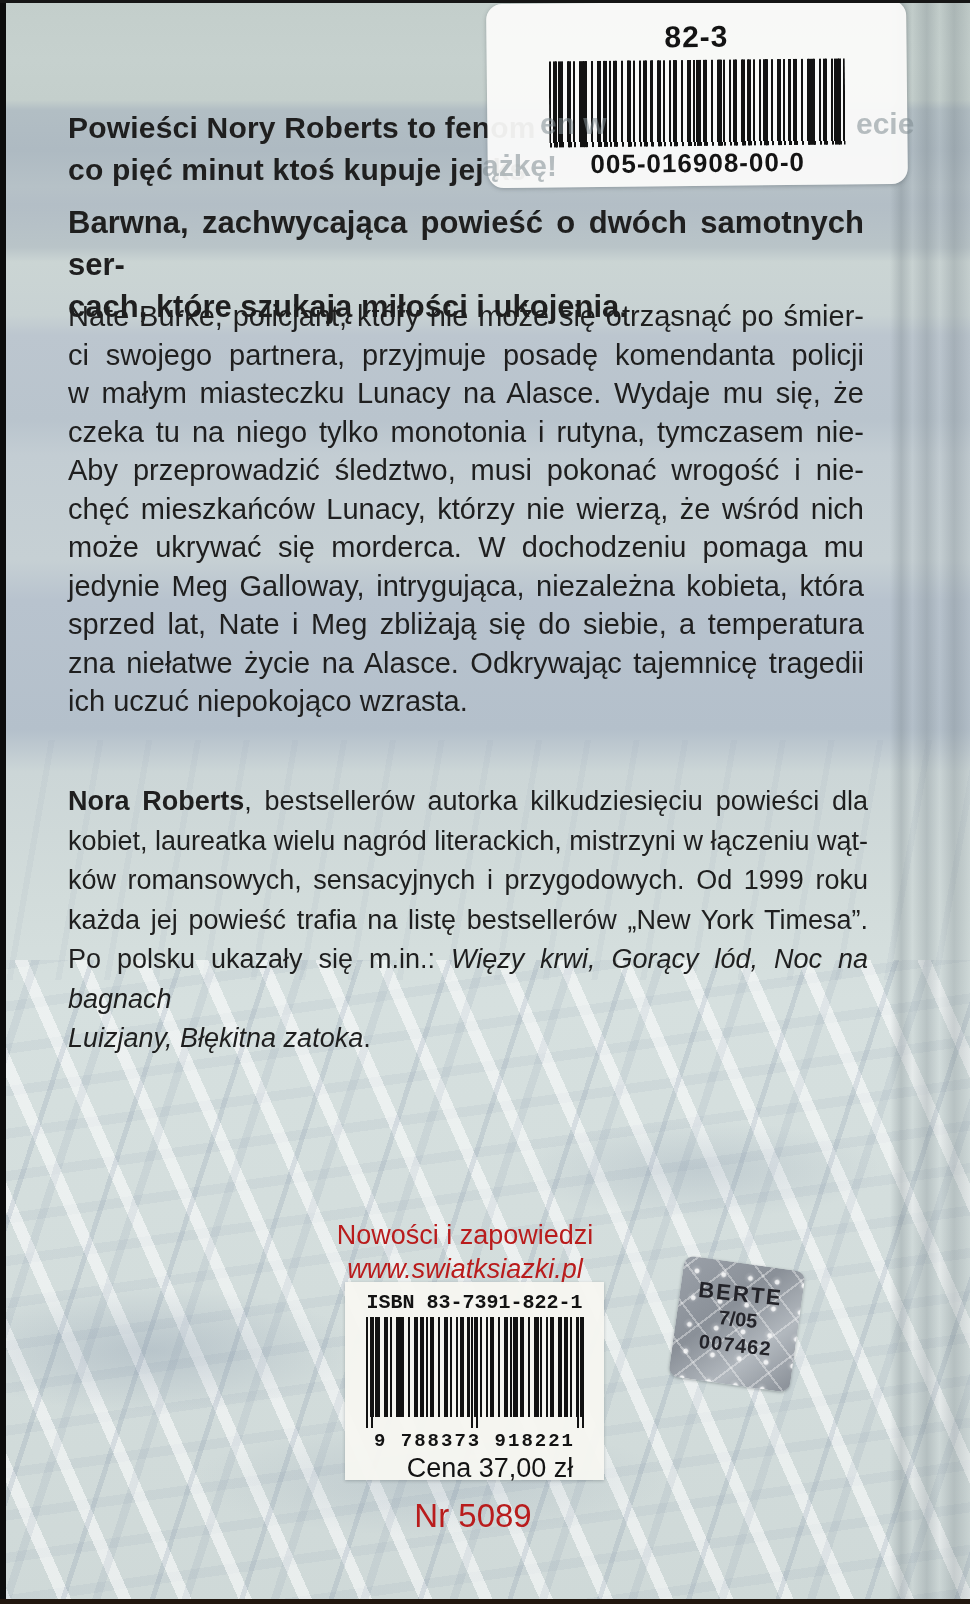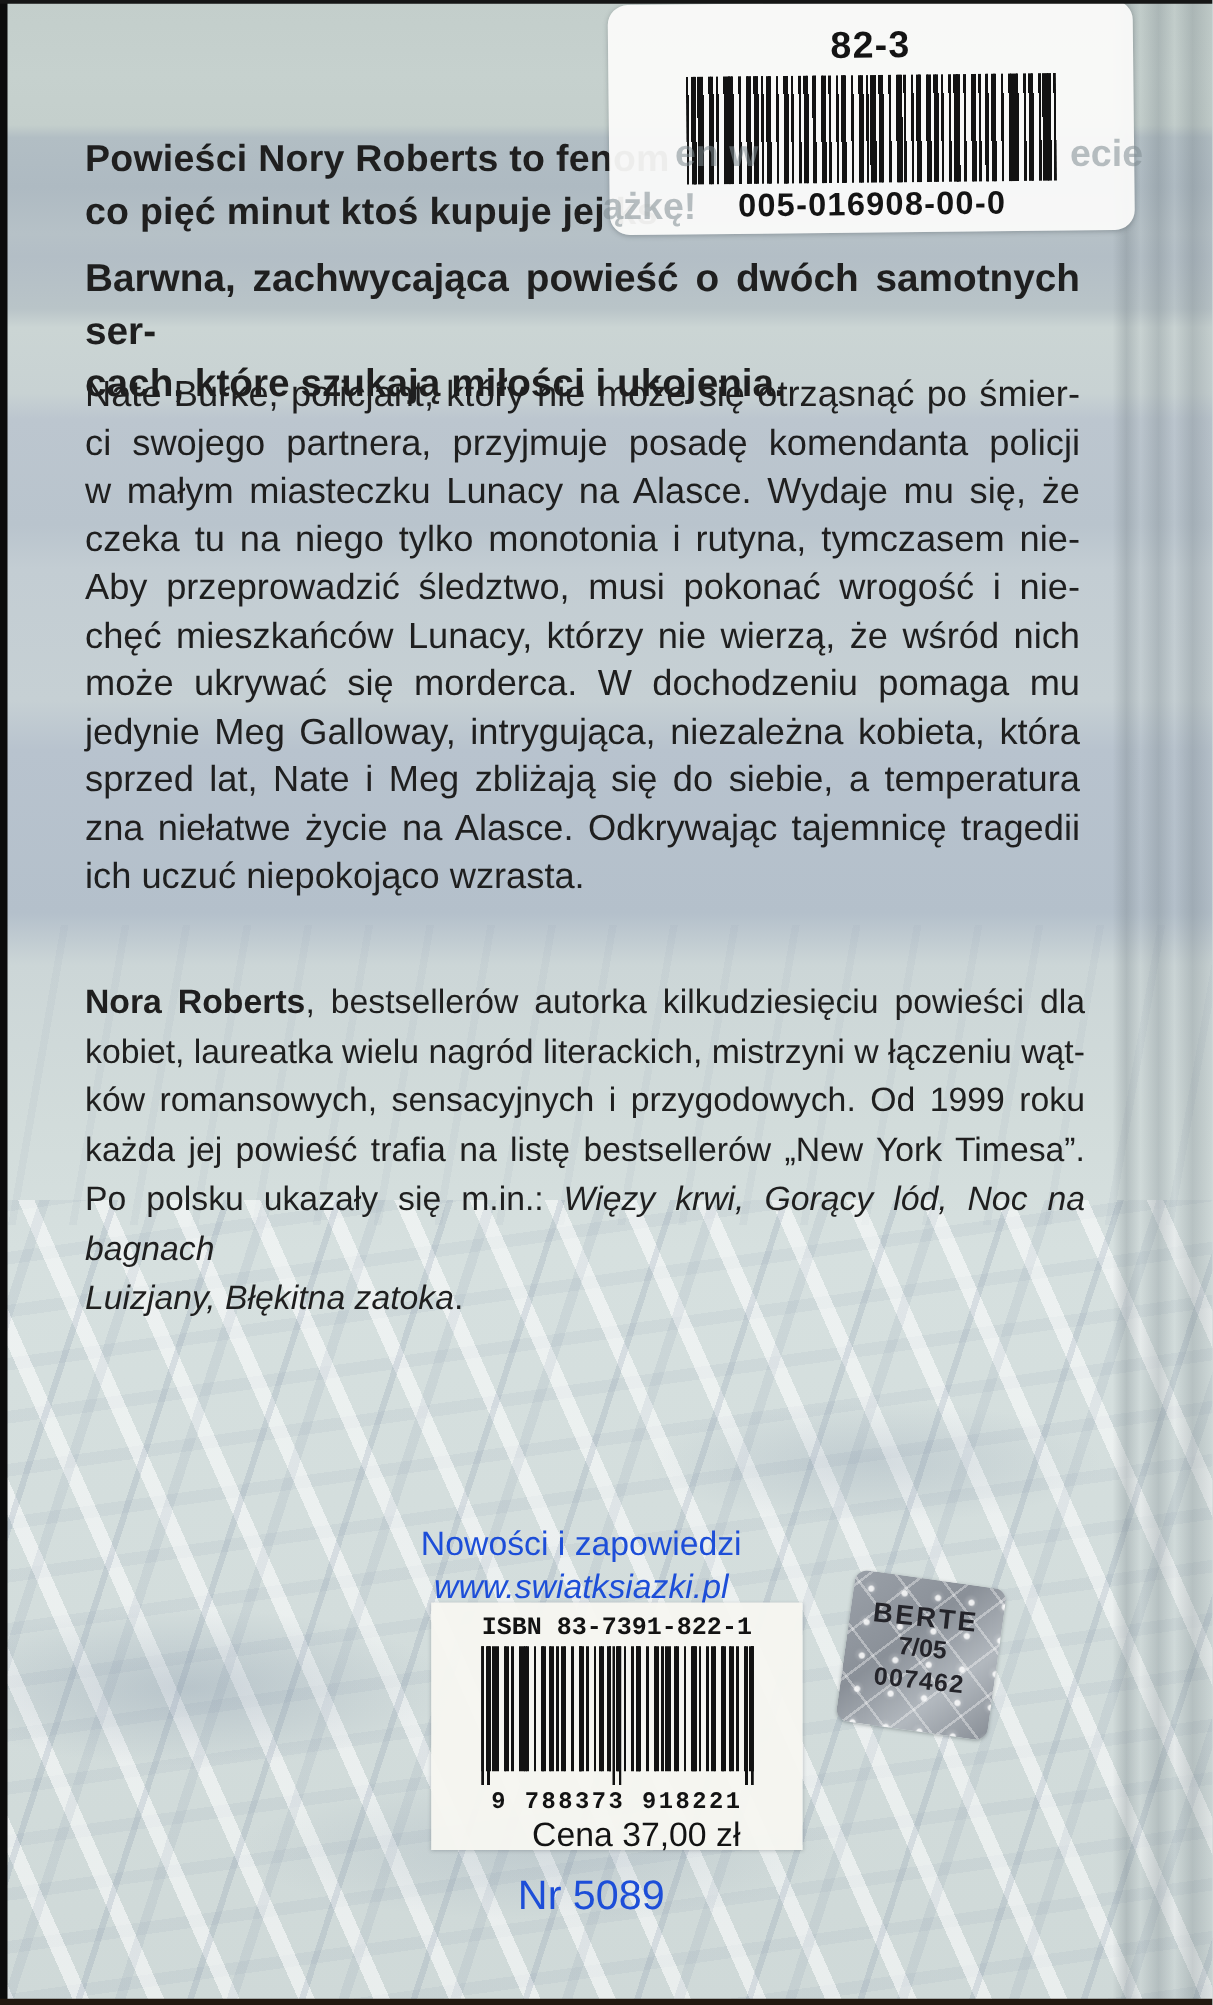--- a/index.html
+++ b/index.html
@@ -53,27 +53,27 @@
     box-shadow:0 1px 4px rgba(60,70,75,0.35);text-align:center;color:#141414;}
   .sticker-top .code{margin-top:18px;font-size:30px;font-weight:bold;letter-spacing:1px;}
   .bars{background-image:
       repeating-linear-gradient(90deg,#121212 0 2px,transparent 2px 6px),
       repeating-linear-gradient(90deg,transparent 0 4px,#121212 4px 7px,transparent 7px 15px),
       repeating-linear-gradient(90deg,transparent 0 9px,#121212 9px 12px,transparent 12px 23px);}
   .sticker-top .bars{width:296px;height:86px;margin:6px auto 0;}
   .sticker-top .num{margin-top:2px;font-size:26px;font-weight:bold;letter-spacing:1px;}
 
   
-  .center-line{position:absolute;z-index:10;color:#1d4ed8;text-align:center;}
+  .center-line{position:absolute;z-index:10;color:#b91c1c;text-align:center;}
   .news{left:260px;top:1220px;width:410px;font-size:27px;}
   .site{left:260px;top:1254px;width:410px;font-size:27px;font-style:italic;}
   .catalog{left:345px;top:1497px;width:256px;font-size:33px;}
 
   
-  .isbn-box{position:absolute;left:345px;top:1282px;width:297px;height:198px;z-index:12;
+  .isbn-box{position:absolute;left:345px;top:1282px;width:259px;height:198px;z-index:12;
     background:rgba(246,246,241,0.97);text-align:center;color:#131313;
     box-shadow:0 1px 3px rgba(60,70,75,0.3);}
   .isbn-label{margin-top:9px;font-family:"Liberation Mono","DejaVu Sans Mono",monospace;
     font-size:20px;font-weight:bold;letter-spacing:0;}
   .ean-wrap{position:relative;width:218px;height:100px;margin:3px auto 0;}
   .ean-wrap .bars{position:absolute;inset:0;}
   .guard{position:absolute;top:0;width:7px;height:111px;
     background:linear-gradient(90deg,#121212 0 2px,transparent 2px 5px,#121212 5px 7px);}
   .g-l{left:0;} .g-m{left:105px;} .g-r{right:0;}
   .ean-digits{margin-top:13px;font-family:"Liberation Mono","DejaVu Sans Mono",monospace;

